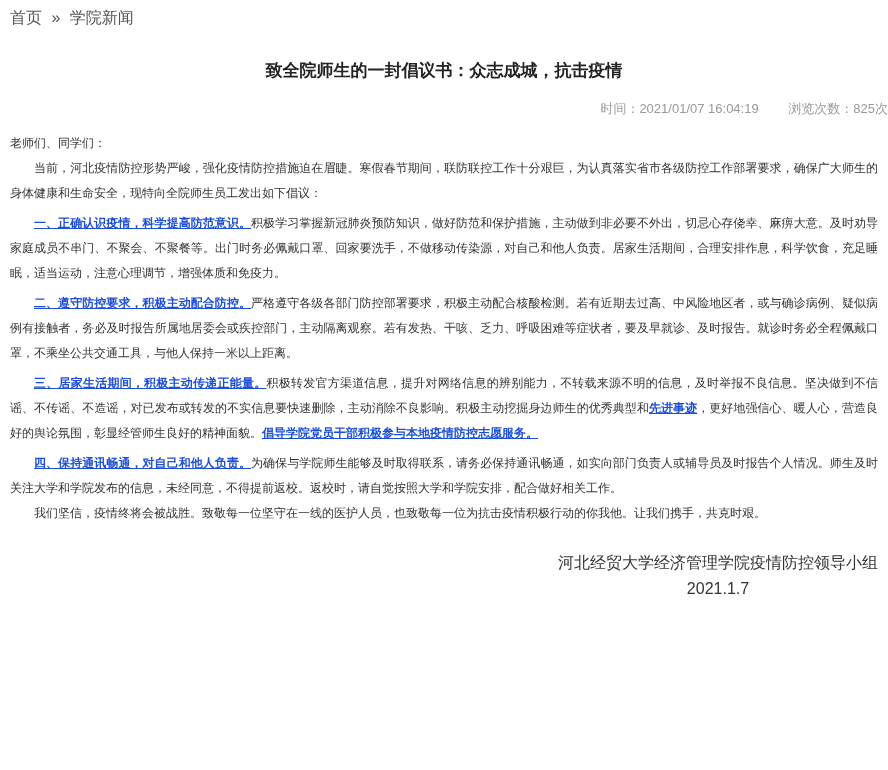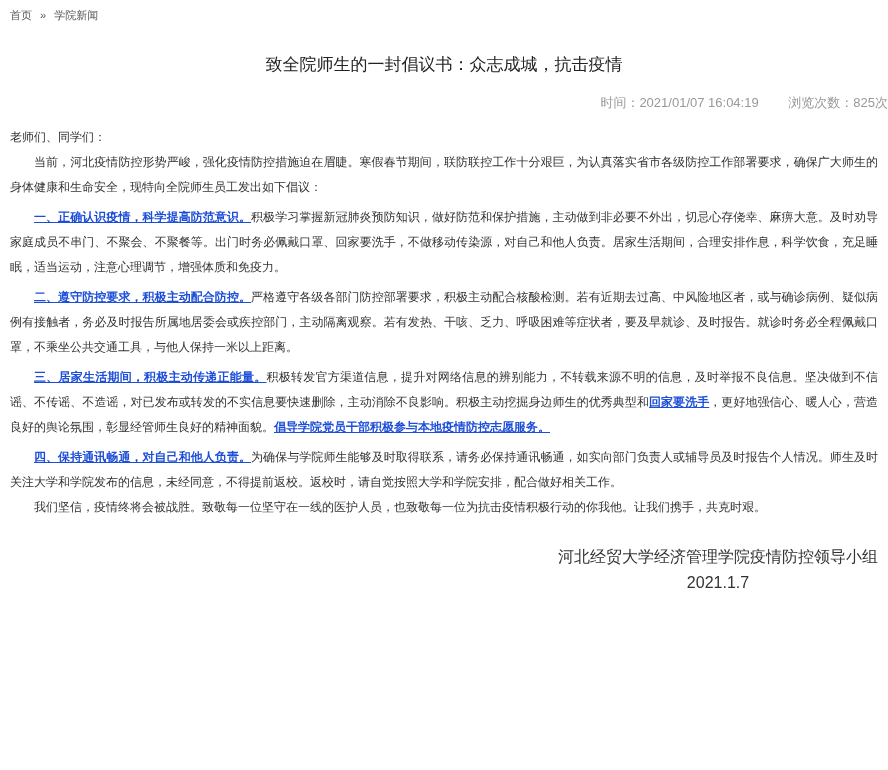--- a/index.html
+++ b/index.html
@@ -10,37 +10,37 @@
   }
   .page {
     width: 888px;
     min-height: 770px;
     margin: 0 auto;
     background: #ffffff;
     box-sizing: border-box;
   }
   .breadcrumb {
     padding: 8px 10px 0 10px;
-    font-size: 11px;
+    font-size: 16px;
     color: #555555;
   }
   .breadcrumb a {
     color: #555555;
     text-decoration: none;
     cursor: pointer;
   }
   .breadcrumb .sep {
     margin: 0 5px;
     color: #555555;
   }
   .title {
     margin: 30px 10px 0 10px;
     text-align: center;
     font-size: 17px;
-    font-weight: normal;
+    font-weight: bold;
     color: #222222;
     line-height: 24px;
   }
   .meta {
     margin-top: 17px;
     text-align: right;
     font-size: 13px;
     color: #999999;
   }
   .meta .views {
@@ -111,21 +111,21 @@
 
     <p class="indent gap">
       <b>一、正确认识疫情，科学提高防范意识。</b><span>积极学习掌握新冠肺炎预防知识，做好防范和保护措施，主动做到非必要不外出，切忌心存侥幸、麻痹大意。及时劝导家庭成员不串门、不聚会、不聚餐等。出门时务必佩戴口罩、回家要洗手，不做移动传染源，对自己和他人负责。居家生活期间，合理安排作息，科学饮食，充足睡眠，适当运动，注意心理调节，增强体质和免疫力。</span>
     </p>
 
     <p class="indent gap">
       <b>二、遵守防控要求，积极主动配合防控。</b><span>严格遵守各级各部门防控部署要求，积极主动配合核酸检测。若有近期去过高、中风险地区者，或与确诊病例、疑似病例有接触者，务必及时报告所属地居委会或疾控部门，主动隔离观察。若有发热、干咳、乏力、呼吸困难等症状者，要及早就诊、及时报告。就诊时务必全程佩戴口罩，不乘坐公共交通工具，与他人保持一米以上距离。</span>
     </p>
 
     <p class="indent gap">
-      <b>三、居家生活期间，积极主动传递正能量。</b><span>积极转发官方渠道信息，提升对网络信息的辨别能力，不转载来源不明的信息，及时举报不良信息。坚决做到不信谣、不传谣、不造谣，对已发布或转发的不实信息要快速删除，主动消除不良影响。积极主动挖掘身边师生的优秀典型和</span><b>回家要洗手</b><span>，更好地强信心、暖人心，营造良好的舆论氛围，彰显经管师生良好的精神面貌。</span><b>倡导学院党员干部积极参与本地疫情防控志愿服务。</b>
+      <b>三、居家生活期间，积极主动传递正能量。</b><span>积极转发官方渠道信息，提升对网络信息的辨别能力，不转载来源不明的信息，及时举报不良信息。坚决做到不信谣、不传谣、不造谣，对已发布或转发的不实信息要快速删除，主动消除不良影响。积极主动挖掘身边师生的优秀典型和</span><b>先进事迹</b><span>，更好地强信心、暖人心，营造良好的舆论氛围，彰显经管师生良好的精神面貌。</span><b>倡导学院党员干部积极参与本地疫情防控志愿服务。</b>
     </p>
 
     <p class="indent gap">
       <b>四、保持通讯畅通，对自己和他人负责。</b><span>为确保与学院师生能够及时取得联系，请务必保持通讯畅通，如实向部门负责人或辅导员及时报告个人情况。师生及时关注大学和学院发布的信息，未经同意，不得提前返校。返校时，请自觉按照大学和学院安排，配合做好相关工作。</span>
     </p>
 
 
     <p class="indent">
       <span>我们坚信，疫情终将会被战胜。致敬每一位坚守在一线的医护人员，也致敬每一位为抗击疫情积极行动的你我他。让我们携手，共克时艰。</span>
     </p>

